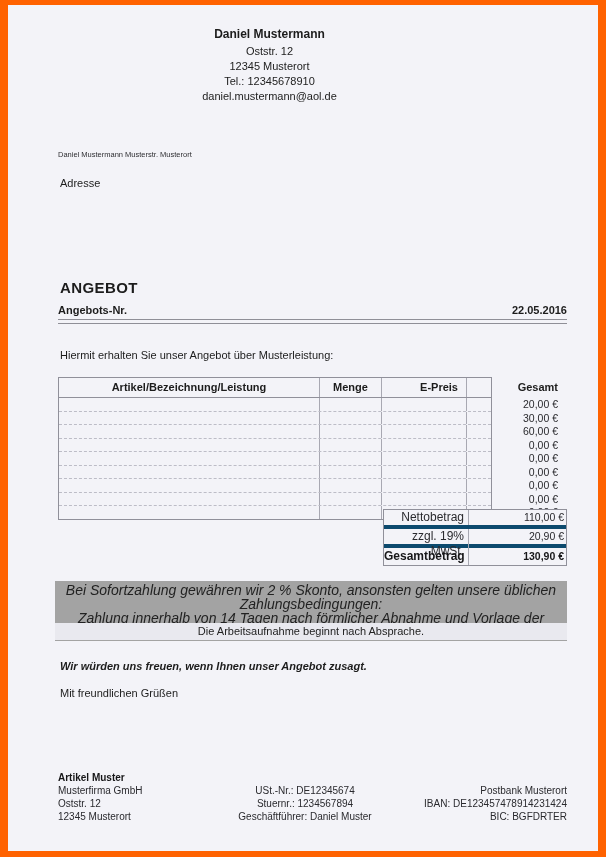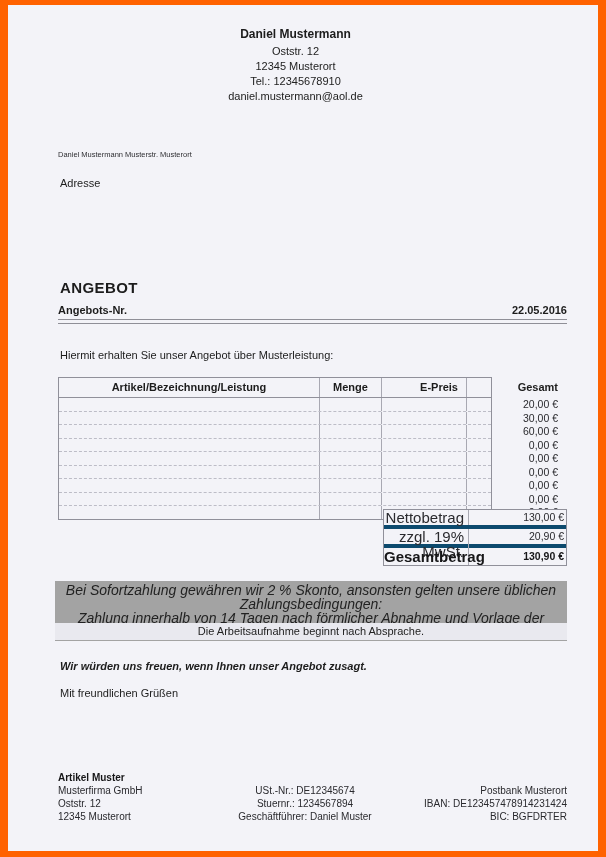--- a/index.html
+++ b/index.html
@@ -8,21 +8,21 @@
     position:relative; width:606px; height:857px; overflow:hidden;
     background:#f3f3f8; color:#1c1c1c;
   }
   .frame{
     position:absolute; inset:0; z-index:10; pointer-events:none;
     border-style:solid; border-color:#ff6200;
     border-width:5px 8px 6px 8px;
   }
   .abs{position:absolute;}
   
-  .letterhead{top:27px; left:0; width:539px; text-align:center;padding-left:26px;}
+  .letterhead{top:27px; left:0; width:539px; text-align:center;}
   .letterhead .name{font-weight:bold; font-size:12px; margin-bottom:3px;}
   .letterhead .line{font-size:11px; line-height:15px; color:#222;}
   
   .sender-line{left:58px; top:150px; font-size:7.5px; color:#2f2f33;}
   .adresse{left:60px; top:177px; font-size:11px;}
   
   .angebot-title{left:60px; top:279px; font-size:15px; font-weight:bold; letter-spacing:.4px;}
   .offer-row{left:58px; top:304px; width:509px; display:flex; justify-content:space-between;
     font-weight:bold; font-size:11px;}
   .double-rule{left:58px; top:319px; width:509px; height:3px;
@@ -37,21 +37,21 @@
   .cell.c1,.cell.c2,.cell.c3{border-right:1px solid #a8a8b2;}
   .cell.center{text-align:center;}
   .cell.right{text-align:right; padding-right:8px;}
   .tbody .trow{height:12.5px; border-bottom:1px dashed #bdbdc7;}
   .tbody .trow:last-child{border-bottom:none;}
   .tbody .cell{font-size:10.5px; line-height:12.5px; color:#2a2a2e;}
   
   .totals{left:383px; top:509px; width:184px; border:1px solid #90909a; box-sizing:border-box; background:#f3f3f8;}
   .totrow{display:grid; grid-template-columns:85px 99px; height:15px;}
   .totrow + .totrow{border-top:4px solid #0c4a6e;}
-  .totrow .lab{font-size:15px; line-height:15px; text-align:right; padding-right:4px;
+  .totrow .lab{font-size:12px; line-height:15px; text-align:right; padding-right:4px;
     border-right:1px solid #a8a8b2; box-sizing:border-box; color:#2a2a2e;}
   .totrow .val{font-size:10.5px; line-height:15px; text-align:right; padding-right:4px; box-sizing:border-box; color:#2a2a2e;}
   .totrow.bold .lab,.totrow.bold .val{font-weight:bold; color:#161618;}
   .totrow.bold{height:17px;} .totrow.bold .lab,.totrow.bold .val{line-height:17px;}
   
   .note1{left:55px; top:581px; width:512px; background:#a3a3a3; text-align:center;
     font-style:italic; font-size:14px; line-height:14px; padding:2px 0; color:#222;}
   .note2{left:55px; top:623px; width:512px; background:#e9e9ef; text-align:center;
     font-size:11px; line-height:15px; padding:1px 0; color:#222;}
   .closing{left:60px; top:660px; font-size:11px; font-weight:bold; font-style:italic;}
@@ -148,21 +148,21 @@
         <div class="cell c2"></div>
         <div class="cell c3"></div>
         <div class="cell right">0,00 €</div>
       </div>
     </div>
   </div>
 
   <div class="abs totals">
     <div class="totrow">
       <div class="lab">Nettobetrag</div>
-      <div class="val">130,00 €</div>
+      <div class="val">110,00 €</div>
     </div>
     <div class="totrow">
       <div class="lab">zzgl. 19% MwSt.</div>
       <div class="val">20,90 €</div>
     </div>
     <div class="totrow bold">
       <div class="lab">Gesamtbetrag</div>
       <div class="val">130,90 €</div>
     </div>
   </div>

